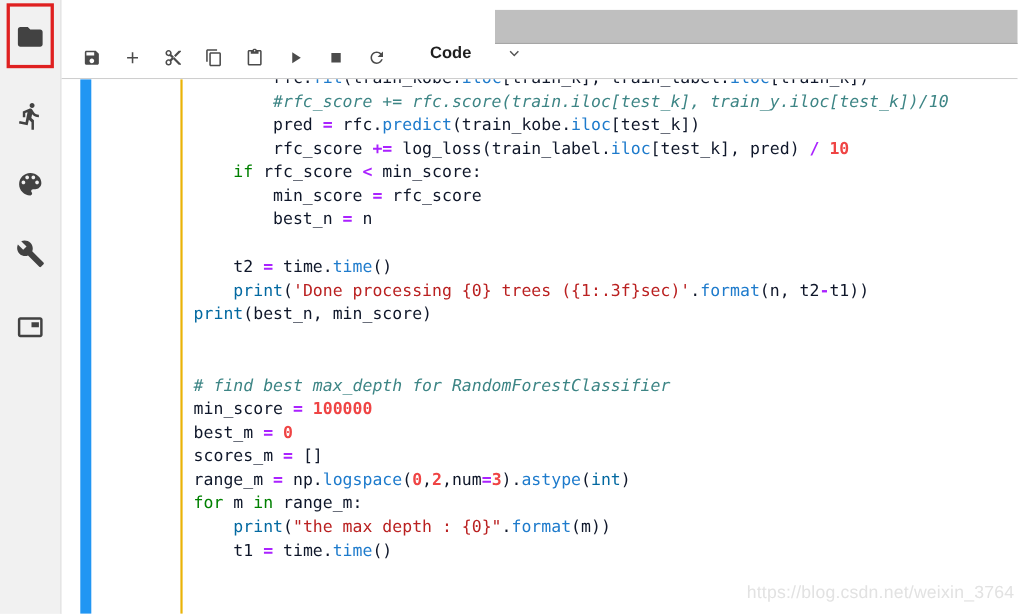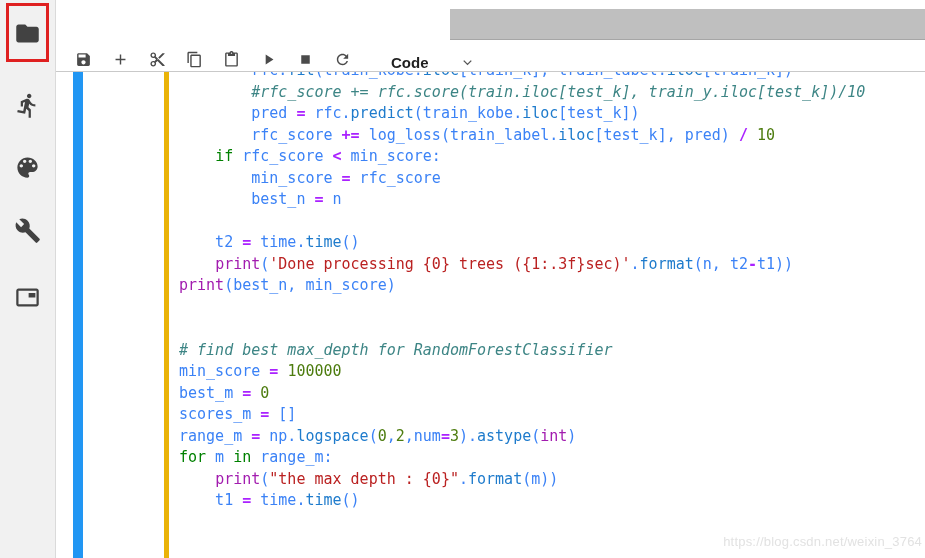--- a/index.html
+++ b/index.html
@@ -28,51 +28,51 @@
     display:flex; align-items:center; padding:0 10px 0 9px; cursor:pointer; }
   .nb-icon { width:15px; height:15px; margin-right:9px; flex:none; }
   .tab-title { font-size:15px; color:#383838; }
   .tab-close { margin-left:auto; margin-right:20px; background:none; border:none;
     padding:0 2px; color:#5f5f5f; font-size:18px; line-height:1; cursor:pointer;
     font-family:"DejaVu Sans", sans-serif; }
 
   
   #toolbar { position:absolute; left:56px; top:40px; right:0; height:32px;
     background:#fff; border-bottom:1px solid #c9c9c9;
-    display:flex; align-items:flex-end; padding-left:15px; }
+    display:flex; align-items:flex-start; padding-left:15px; }
   .tb-btn { width:24px; height:24px; margin-right:13px; flex:none;
     display:flex; align-items:center; justify-content:center;
     background:none; border:none; padding:0; cursor:pointer; }
   .tb-btn svg { width:17px; height:17px; fill:#4b4b4b; }
   #celltype { display:flex; align-items:center; margin-left:24px;
     background:none; border:none; padding:0; cursor:pointer; }
   #celltype .ct-label { font-size:15px; font-weight:600; color:#1f1f1f; }
   #celltype svg { width:15px; height:15px; margin-left:31px; }
 
   
   #content { position:absolute; left:56px; top:72px; width:869px; height:486px;
     background:#fff; overflow:hidden; }
   #cellbar { position:absolute; left:17px; top:0; width:10px; height:100%;
     background:#2196f3; border:none; padding:0; cursor:pointer; }
   #editor { position:absolute; left:108px; top:0; right:0; bottom:0;
-    border-left:5px solid #eab308; padding-left:10px;
+    border-left:2px solid #eab308; padding-left:10px;
     font-family:"DejaVu Sans Mono","Liberation Mono",monospace;
     font-size:15px; line-height:21.5px; color:#000; cursor:text; }
   .cl { height:21.5px; white-space:pre; }
   .cl:first-child { margin-top:-12px; }
   .k { color:#008000; font-weight:normal; }   
-  .b { color:#a21caf;text-align:right; }                      
-  .n { color:#4d7c0f; }                      
+  .b { color:#0369a1;text-align:right; }                      
+  .n { color:#ef4444;font-weight:bold; }                      
   .s { color:#ba2121; }                      
   .c { color:#3d8585; font-style:italic; }   
   .o { color:#aa22ff; font-weight:bold; }    
   .p { color:#1e7bcc;margin-top:12px; }                      
-  .t { color:#3b82f6; }                         
+  .t { color:#0f172a; }                         
 
-  #watermark { position:absolute; right:3px; bottom:9px; font-size:13px;
+  #watermark { position:absolute; right:3px; bottom:9px; font-size:16px;
     color:#e2e2e2; letter-spacing:.2px; }
 </style>
 </head>
 <body>
 
 <div id="sidebar">
     <button class="sb-btn" style="top: 11px;">
       <svg viewBox="0 0 24 24">
         <path d="M10 4H4c-1.1 0-1.99.9-1.99 2L2 18c0 1.1.9 2 2 2h16c1.1 0 2-.9 2-2V8c0-1.1-.9-2-2-2h-8l-2-2z"></path>
       </svg>

